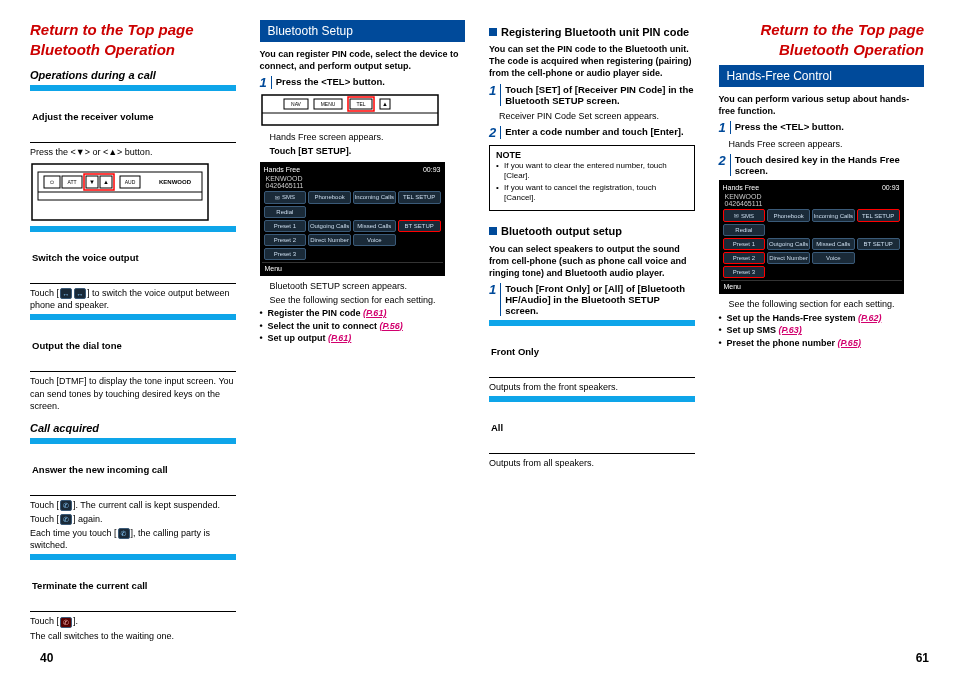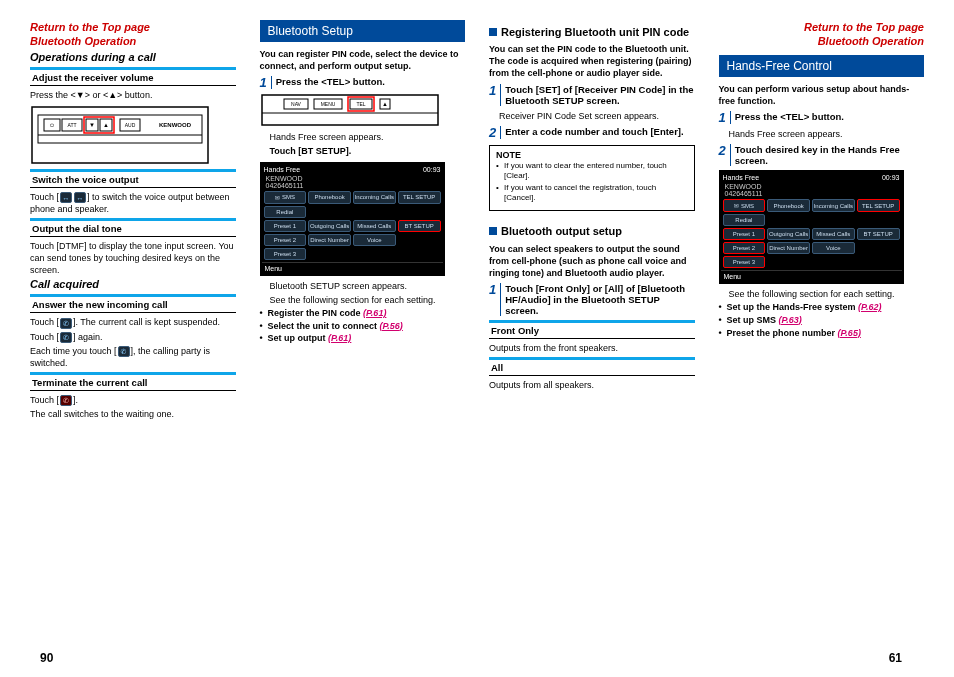--- a/index.html
+++ b/index.html
@@ -20,36 +20,36 @@
     height: 630px;
     box-sizing: border-box;
   }
   .col {
     flex: 1;
     min-width: 0;
   }
   .top-links {
     font-style: italic;
     font-weight: bold;
-    font-size: 11px;
+    font-size: 15px;
     line-height: 1.3;
   }
   .top-links.right { text-align: right; }
   .top-links .red { color: #c00; }
   .h-italic {
     font-style: italic;
     font-weight: bold;
     font-size: 11px;
-    margin: 2px 0 4px 0;
+    margin: 10px 0 4px 0;
   }
   .sub-head {
     font-weight: bold;
-    border-top: 3px solid #0ea5e9;
+    border-top: 6px solid #0ea5e9;
     border-bottom: 1px solid #000;
-    padding: 2px 2px;
+    padding: 20px 2px;
     margin: 3px 0 3px 0;
     font-size: 9.5px;
   }
   .body-text {
     font-size: 9px;
     line-height: 1.35;
     margin: 2px 0;
   }
   .bold { font-weight: bold; }
   .section-head {
@@ -143,21 +143,21 @@
     width:10px; height:9px; text-align:center; line-height:9px;
     vertical-align:middle; margin:0 1px;
   }
   .page-num {
     position: absolute;
     bottom: 12px;
     font-weight: bold;
     font-size: 12px;
   }
   .page-num.left { left: 40px; }
-  .page-num.right { right: 52px; }
+  .page-num.right { right: 25px; }
   .small-devname { font-size:7px; color:#ccc; padding-left:4px;}
 </style>
 </head>
 <body>
 
 <div class="page">
 
   <div class="col">
     <div class="top-links">
       <div class="red">Return to the Top page</div>
@@ -368,14 +368,14 @@
       <div class="menubar">Menu</div>
     </div>
 
     <div class="body-text indent">See the following section for each setting.</div>
     <div class="bullet bold"><span>Set up the Hands-Free system </span><span class="link-u">(P.62)</span></div>
     <div class="bullet bold"><span>Set up SMS </span><span class="link-u">(P.63)</span></div>
     <div class="bullet bold"><span>Preset the phone number </span><span class="link-u">(P.65)</span></div>
   </div>
 </div>
 
-<div class="page-num left">90</div>
+<div class="page-num left">40</div>
 <div class="page-num right">61</div>
 
 </body></html>

